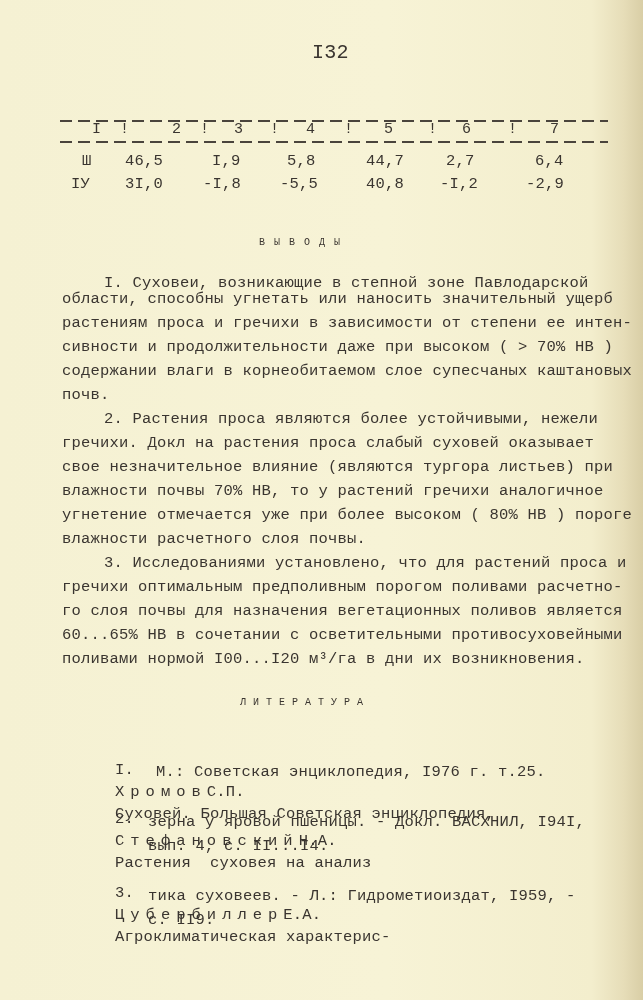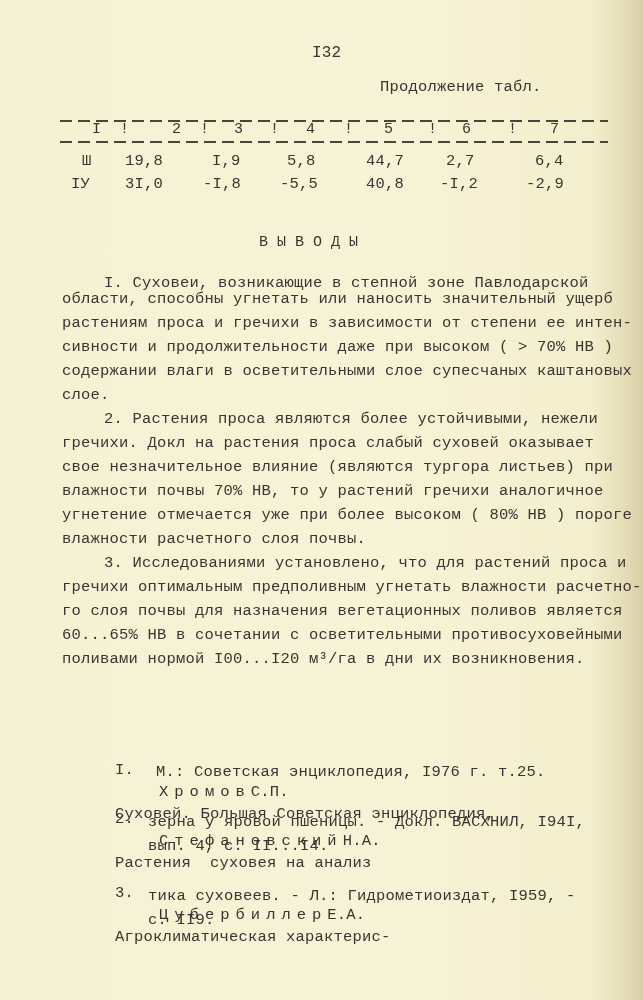--- a/index.html
+++ b/index.html
@@ -8,40 +8,39 @@
       background: #f6f2d2;
       position: relative;
       font-family: "Liberation Mono", "DejaVu Sans Mono", monospace;
       color: #3a3530;
     }
     .page {
       position: absolute; left: 0; top: 0; width: 643px; height: 1000px;
       background: linear-gradient(to right, #f5f1d3 0%, #f7f3d6 60%, #f3eecd 92%, #e6ddb8 97%, #d9cea6 100%);
     }
     .t { position: absolute; white-space: pre; font-size: 15.5px; line-height: 22px; letter-spacing: 0.2px; }
-    .page-number { left: 312px; top: 42px; font-size: 16px; }
+    .page-number { left: 312px; top: 42px; font-size: 20px; }
     .cont-label { left: 380px; top: 76px; }
     .dash-line { position: absolute; left: 60px; width: 548px; height: 2px;
       background: repeating-linear-gradient(to right, #4a443c 0 12px, transparent 12px 18px); }
     .dash1 { top: 120px; }
     .dash2 { top: 141px; }
     .hdr { top: 119px; font-size: 15px; }
     .row { font-size: 15.5px; }
-    .heading { letter-spacing: 9px; font-size: 15px; }
+    .heading { letter-spacing: 9px; font-size: 10px; }
     .para { left: 62px; }
     .ref { font-size: 15.5px; }
-    .spaced { letter-spacing: 6px; margin-left: 44px; }
+    .spaced { letter-spacing: 6px; }
   </style>
 </head>
 <body>
 
 <div class="page">
 
   <div class="t page-number">I32</div>
-  <div class="t cont-label">Продолжение табл.</div>
 
   <div>
     <div class="dash-line dash1"></div>
     <div class="dash-line dash2"></div>
 
     <div>
       <span class="t hdr" style="left:92px">I</span>
       <span class="t hdr" style="left:120px">!</span>
       <span class="t hdr" style="left:172px">2</span>
       <span class="t hdr" style="left:200px">!</span>
@@ -51,21 +50,21 @@
       <span class="t hdr" style="left:344px">!</span>
       <span class="t hdr" style="left:384px">5</span>
       <span class="t hdr" style="left:428px">!</span>
       <span class="t hdr" style="left:462px">6</span>
       <span class="t hdr" style="left:508px">!</span>
       <span class="t hdr" style="left:550px">7</span>
     </div>
 
     <div>
       <span class="t row" style="left:82px; top:150px">Ш</span>
-      <span class="t row" style="left:125px; top:150px">19,8</span>
+      <span class="t row" style="left:125px; top:150px">46,5</span>
       <span class="t row" style="left:212px; top:150px">I,9</span>
       <span class="t row" style="left:287px; top:150px">5,8</span>
       <span class="t row" style="left:366px; top:150px">44,7</span>
       <span class="t row" style="left:446px; top:150px">2,7</span>
       <span class="t row" style="left:535px; top:150px">6,4</span>
     </div>
     <div>
       <span class="t row" style="left:71px; top:173px">IУ</span>
       <span class="t row" style="left:125px; top:173px">3I,0</span>
       <span class="t row" style="left:203px; top:173px">-I,8</span>
@@ -76,41 +75,42 @@
     </div>
   </div>
 
   <div class="t heading" style="left:259px; top:232px">ВЫВОДЫ</div>
 
   <div>
     <div class="t para" style="left:104px; top:272px">I. Суховеи, возникающие в степной зоне Павлодарской</div>
     <div class="t para" style="top:288px">области, способны угнетать или наносить значительный ущерб</div>
     <div class="t para" style="top:312px">растениям проса и гречихи в зависимости от степени ее интен-</div>
     <div class="t para" style="top:336px">сивности и продолжительности даже при высоком ( &gt; 70% НВ )</div>
-    <div class="t para" style="top:360px">содержании влаги в осветительными слое супесчаных каштановых</div>
-    <div class="t para" style="top:384px">слое.</div>
+    <div class="t para" style="top:360px">содержании влаги в корнеобитаемом слое супесчаных каштановых</div>
+    <div class="t para" style="top:384px">почв.</div>
   </div>
 
   <div>
     <div class="t para" style="left:104px; top:408px">2. Растения проса являются более устойчивыми, нежели</div>
     <div class="t para" style="top:432px">гречихи. Докл на растения проса слабый суховей оказывает</div>
     <div class="t para" style="top:456px">свое незначительное влияние (являются тургора листьев) при</div>
     <div class="t para" style="top:480px">влажности почвы 70% НВ, то у растений гречихи аналогичное</div>
     <div class="t para" style="top:504px">угнетение отмечается уже при более высоком ( 80% НВ ) пороге</div>
     <div class="t para" style="top:528px">влажности расчетного слоя почвы.</div>
   </div>
 
   <div>
     <div class="t para" style="left:104px; top:552px">3. Исследованиями установлено, что для растений проса и</div>
-    <div class="t para" style="top:576px">гречихи оптимальным предполивным угнетать влажности расчетно-</div>
+    <div class="t para" style="top:576px">гречихи оптимальным предполивным порогом поливами расчетно-</div>
     <div class="t para" style="top:600px">го слоя почвы для назначения вегетационных поливов является</div>
     <div class="t para" style="top:624px">60...65% НВ в сочетании с осветительными противосуховейными</div>
     <div class="t para" style="top:648px">поливами нормой I00...I20 м³/га в дни их возникновения.</div>
   </div>
 
+  <div class="t heading" style="left:240px; top:692px; letter-spacing:7px">ЛИТЕРАТУРА</div>
 
   <div>
     <div class="t ref" style="left:58px; top:737px">
       <span>I.</span>
       <span class="spaced">Хромов</span><span>С.П.</span>
       <span>Суховей. Большая Советская энциклопедия,</span>
     </div>
     <div class="t ref" style="left:156px; top:761px">М.: Советская энциклопедия, I976 г. т.25.</div>
   </div>
 

